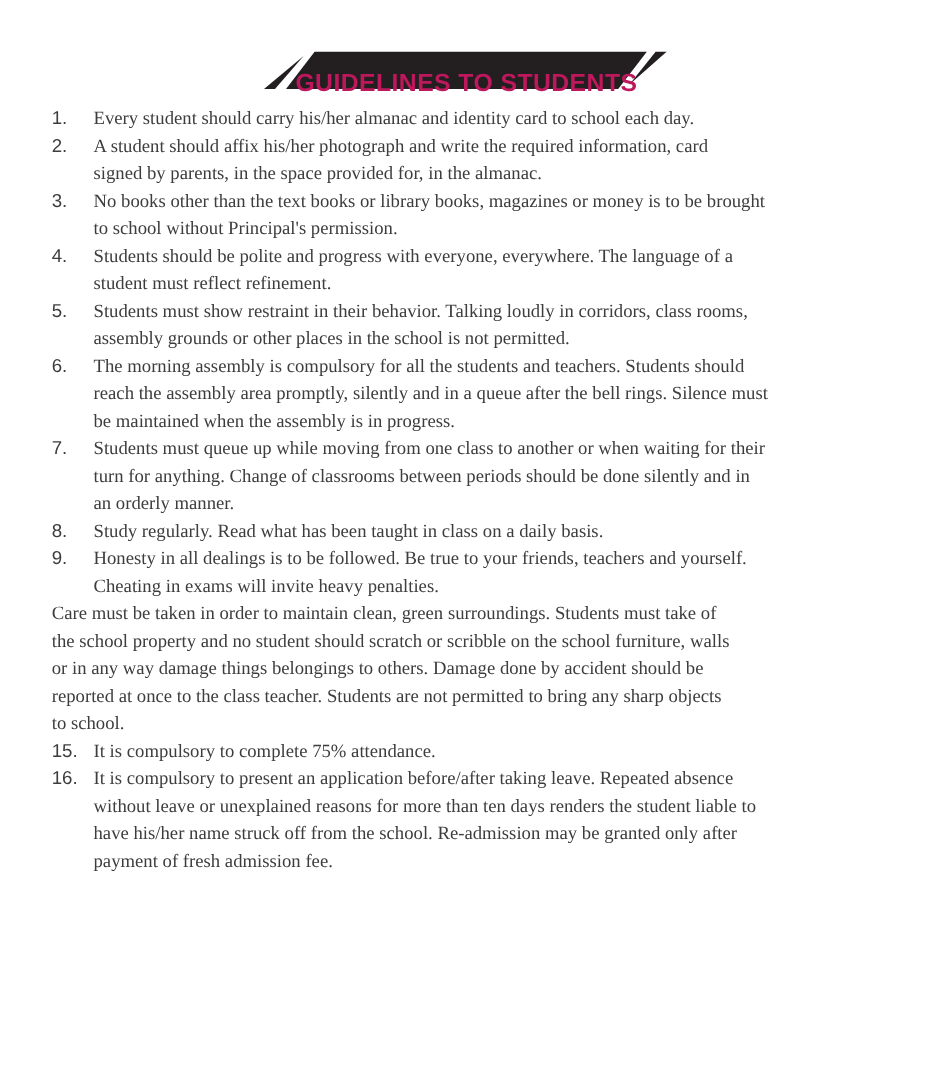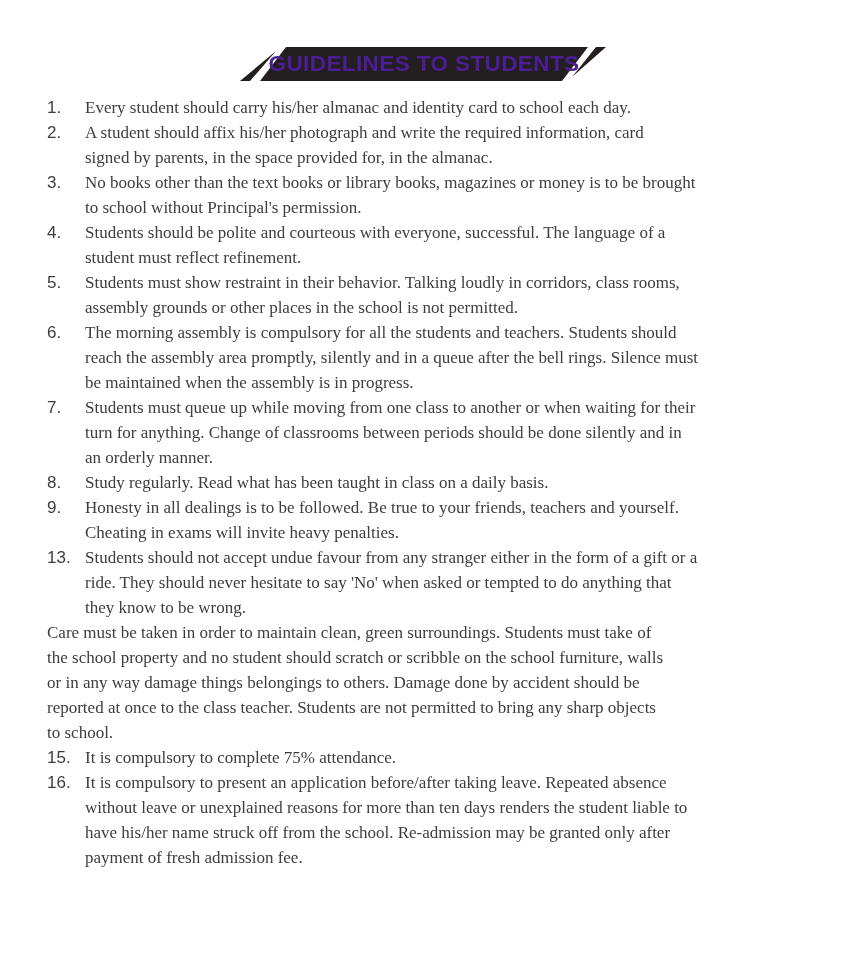--- a/index.html
+++ b/index.html
@@ -30,27 +30,27 @@
     position: absolute;
     left: 0;
     top: 0;
     width: 372px;
     height: 38px;
     display: block;
   }
   .banner-title {
     position: absolute;
     left: 0;
-    top: 0;
+    top: 12px;
     width: 372px;
     height: 38px;
     display: flex;
     align-items: center;
     justify-content: center;
-    color: #4c1d95;
+    color: #be185d;
     font-size: 22.5px;
     font-weight: bold;
     letter-spacing: 0.4px;
     padding-bottom: 1px;
     box-sizing: border-box;
   }
   .list {
     margin-top: 12px;
   }
   .item {
@@ -93,21 +93,21 @@
       <span class="txt">A student should affix his/her photograph and write the required information, card
 signed by parents, in the space provided for, in the almanac.</span>
     </div>
     <div class="item">
       <span class="num">3.</span>
       <span class="txt">No books other than the text books or library books, magazines or money is to be brought
 to school without Principal's permission.</span>
     </div>
     <div class="item">
       <span class="num">4.</span>
-      <span class="txt">Students should be polite and courteous with everyone, successful. The language of a
+      <span class="txt">Students should be polite and progress with everyone, everywhere. The language of a
 student must reflect refinement.</span>
     </div>
     <div class="item">
       <span class="num">5.</span>
       <span class="txt">Students must show restraint in their behavior. Talking loudly in corridors, class rooms,
 assembly grounds or other places in the school is not permitted.</span>
     </div>
     <div class="item">
       <span class="num">6.</span>
       <span class="txt">The morning assembly is compulsory for all the students and teachers. Students should
@@ -123,26 +123,20 @@
     <div class="item">
       <span class="num">8.</span>
       <span class="txt">Study regularly. Read what has been taught in class on a daily basis.</span>
     </div>
     <div class="item">
       <span class="num">9.</span>
       <span class="txt">Honesty in all dealings is to be followed. Be true to your friends, teachers and yourself.
 Cheating in exams will invite heavy penalties.</span>
     </div>
     <div class="item">
-      <span class="num">13.</span>
-      <span class="txt">Students should not accept undue favour from any stranger either in the form of a gift or a
-ride. They should never hesitate to say 'No' when asked or tempted to do anything that
-they know to be wrong.</span>
-    </div>
-    <div class="item">
       <span class="txt">Care must be taken in order to maintain clean, green surroundings. Students must take of
 the school property and no student should scratch or scribble on the school furniture, walls
 or in any way damage things belongings to others. Damage done by accident should be
 reported at once to the class teacher. Students are not permitted to bring any sharp objects
 to school.</span>
     </div>
     <div class="item">
       <span class="num">15.</span>
       <span class="txt">It is compulsory to complete 75% attendance.</span>
     </div>

